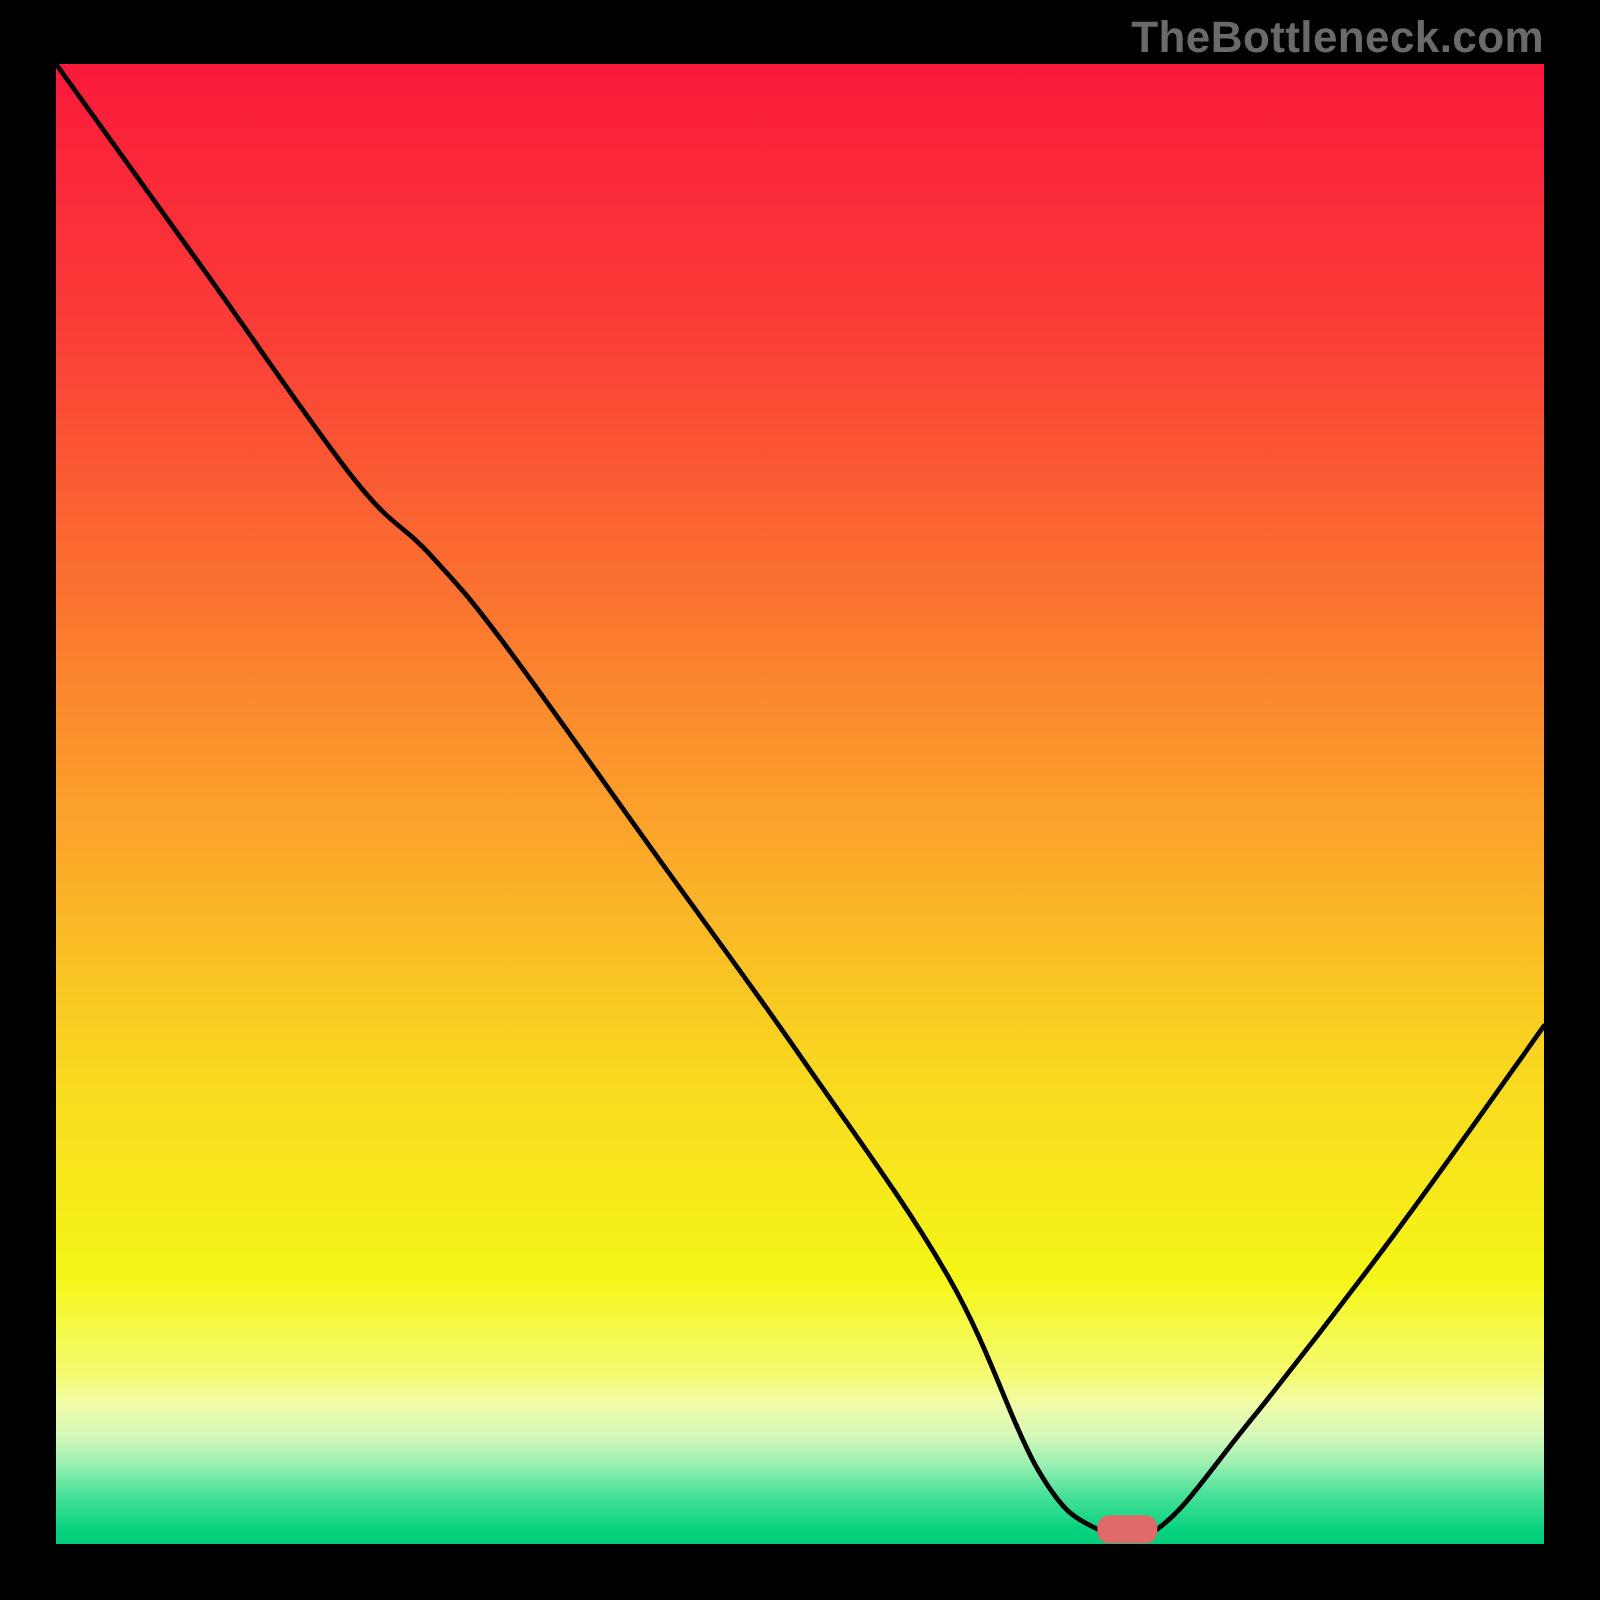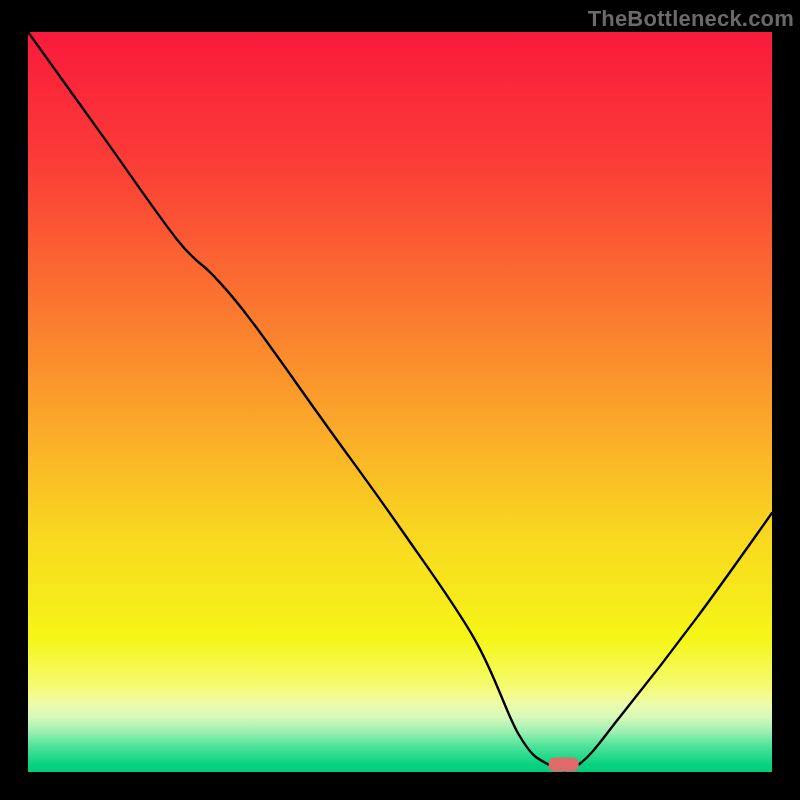--- a/index.html
+++ b/index.html
@@ -13,21 +13,21 @@
   }
   .frame {
     position: relative;
     width: 800px;
     height: 800px;
     background: #000;
   }
   .watermark {
     position: absolute;
     top: 6px;
-    right: 6px;
+    right: 28px;
     color: #6a6a6a;
     font-size: 22px;
     font-weight: 600;
     letter-spacing: 0.2px;
     z-index: 10;
   }
   .plot {
     position: absolute;
     left: 28px;
     top: 32px;

